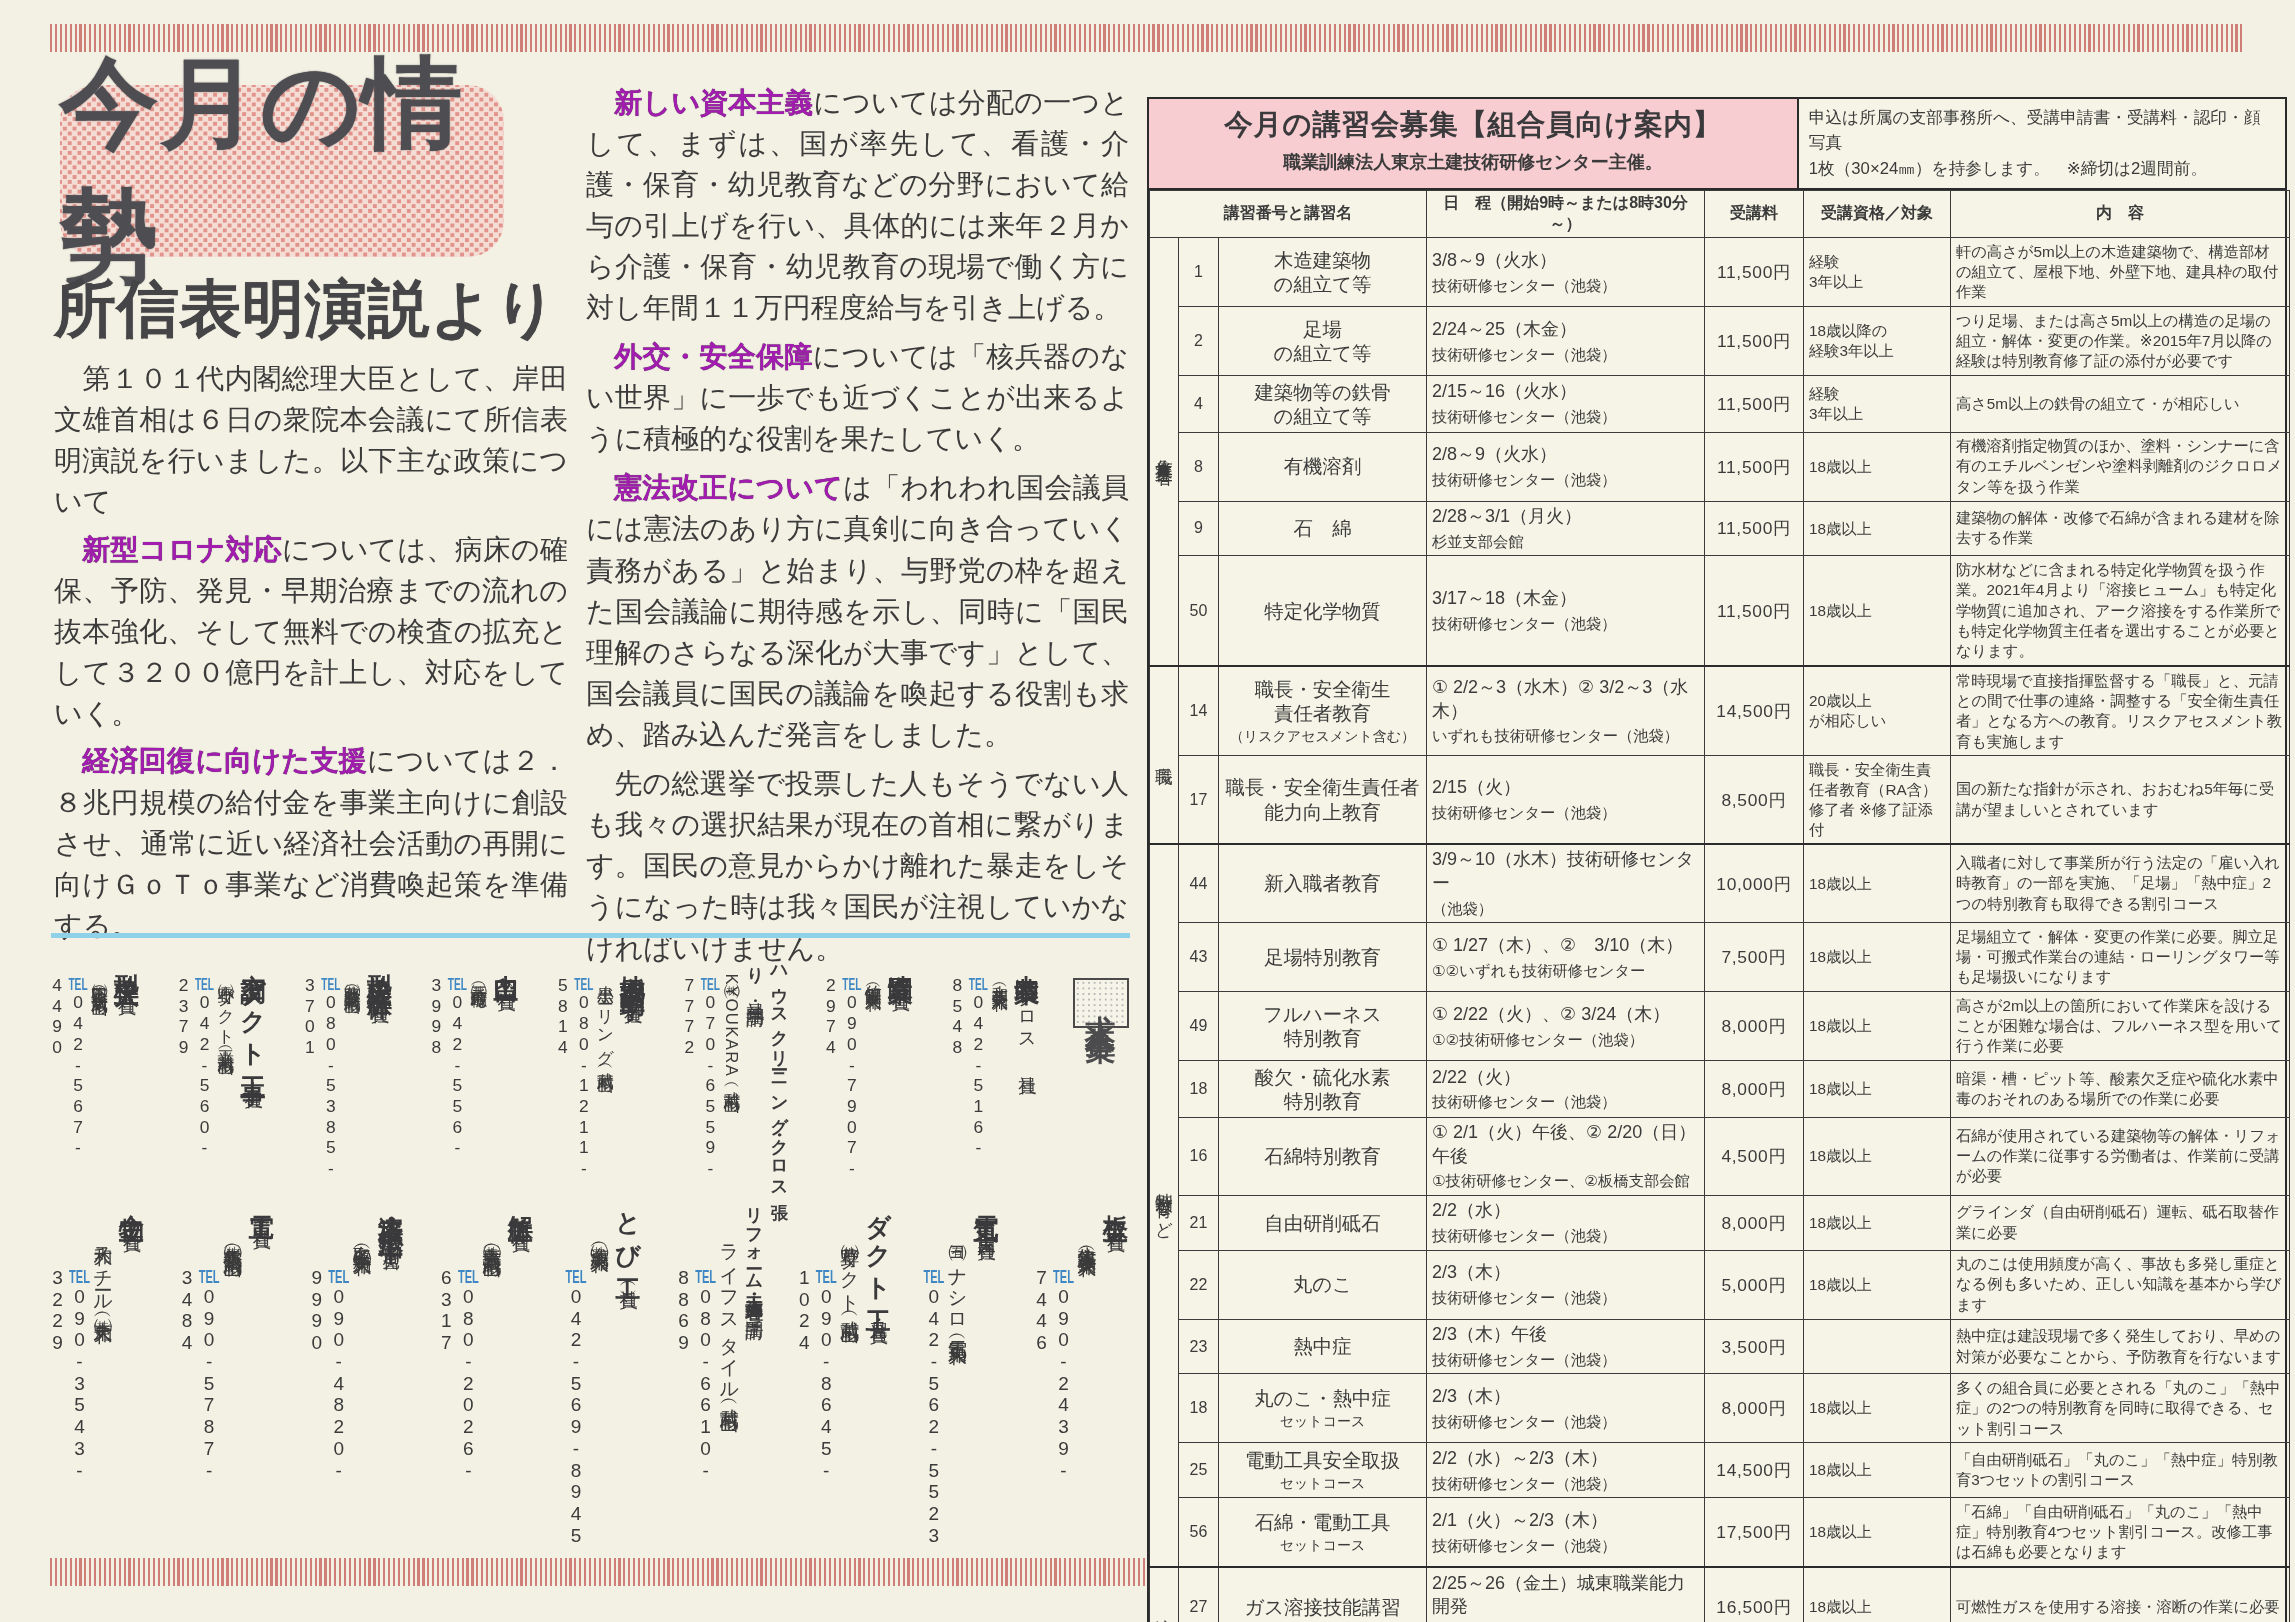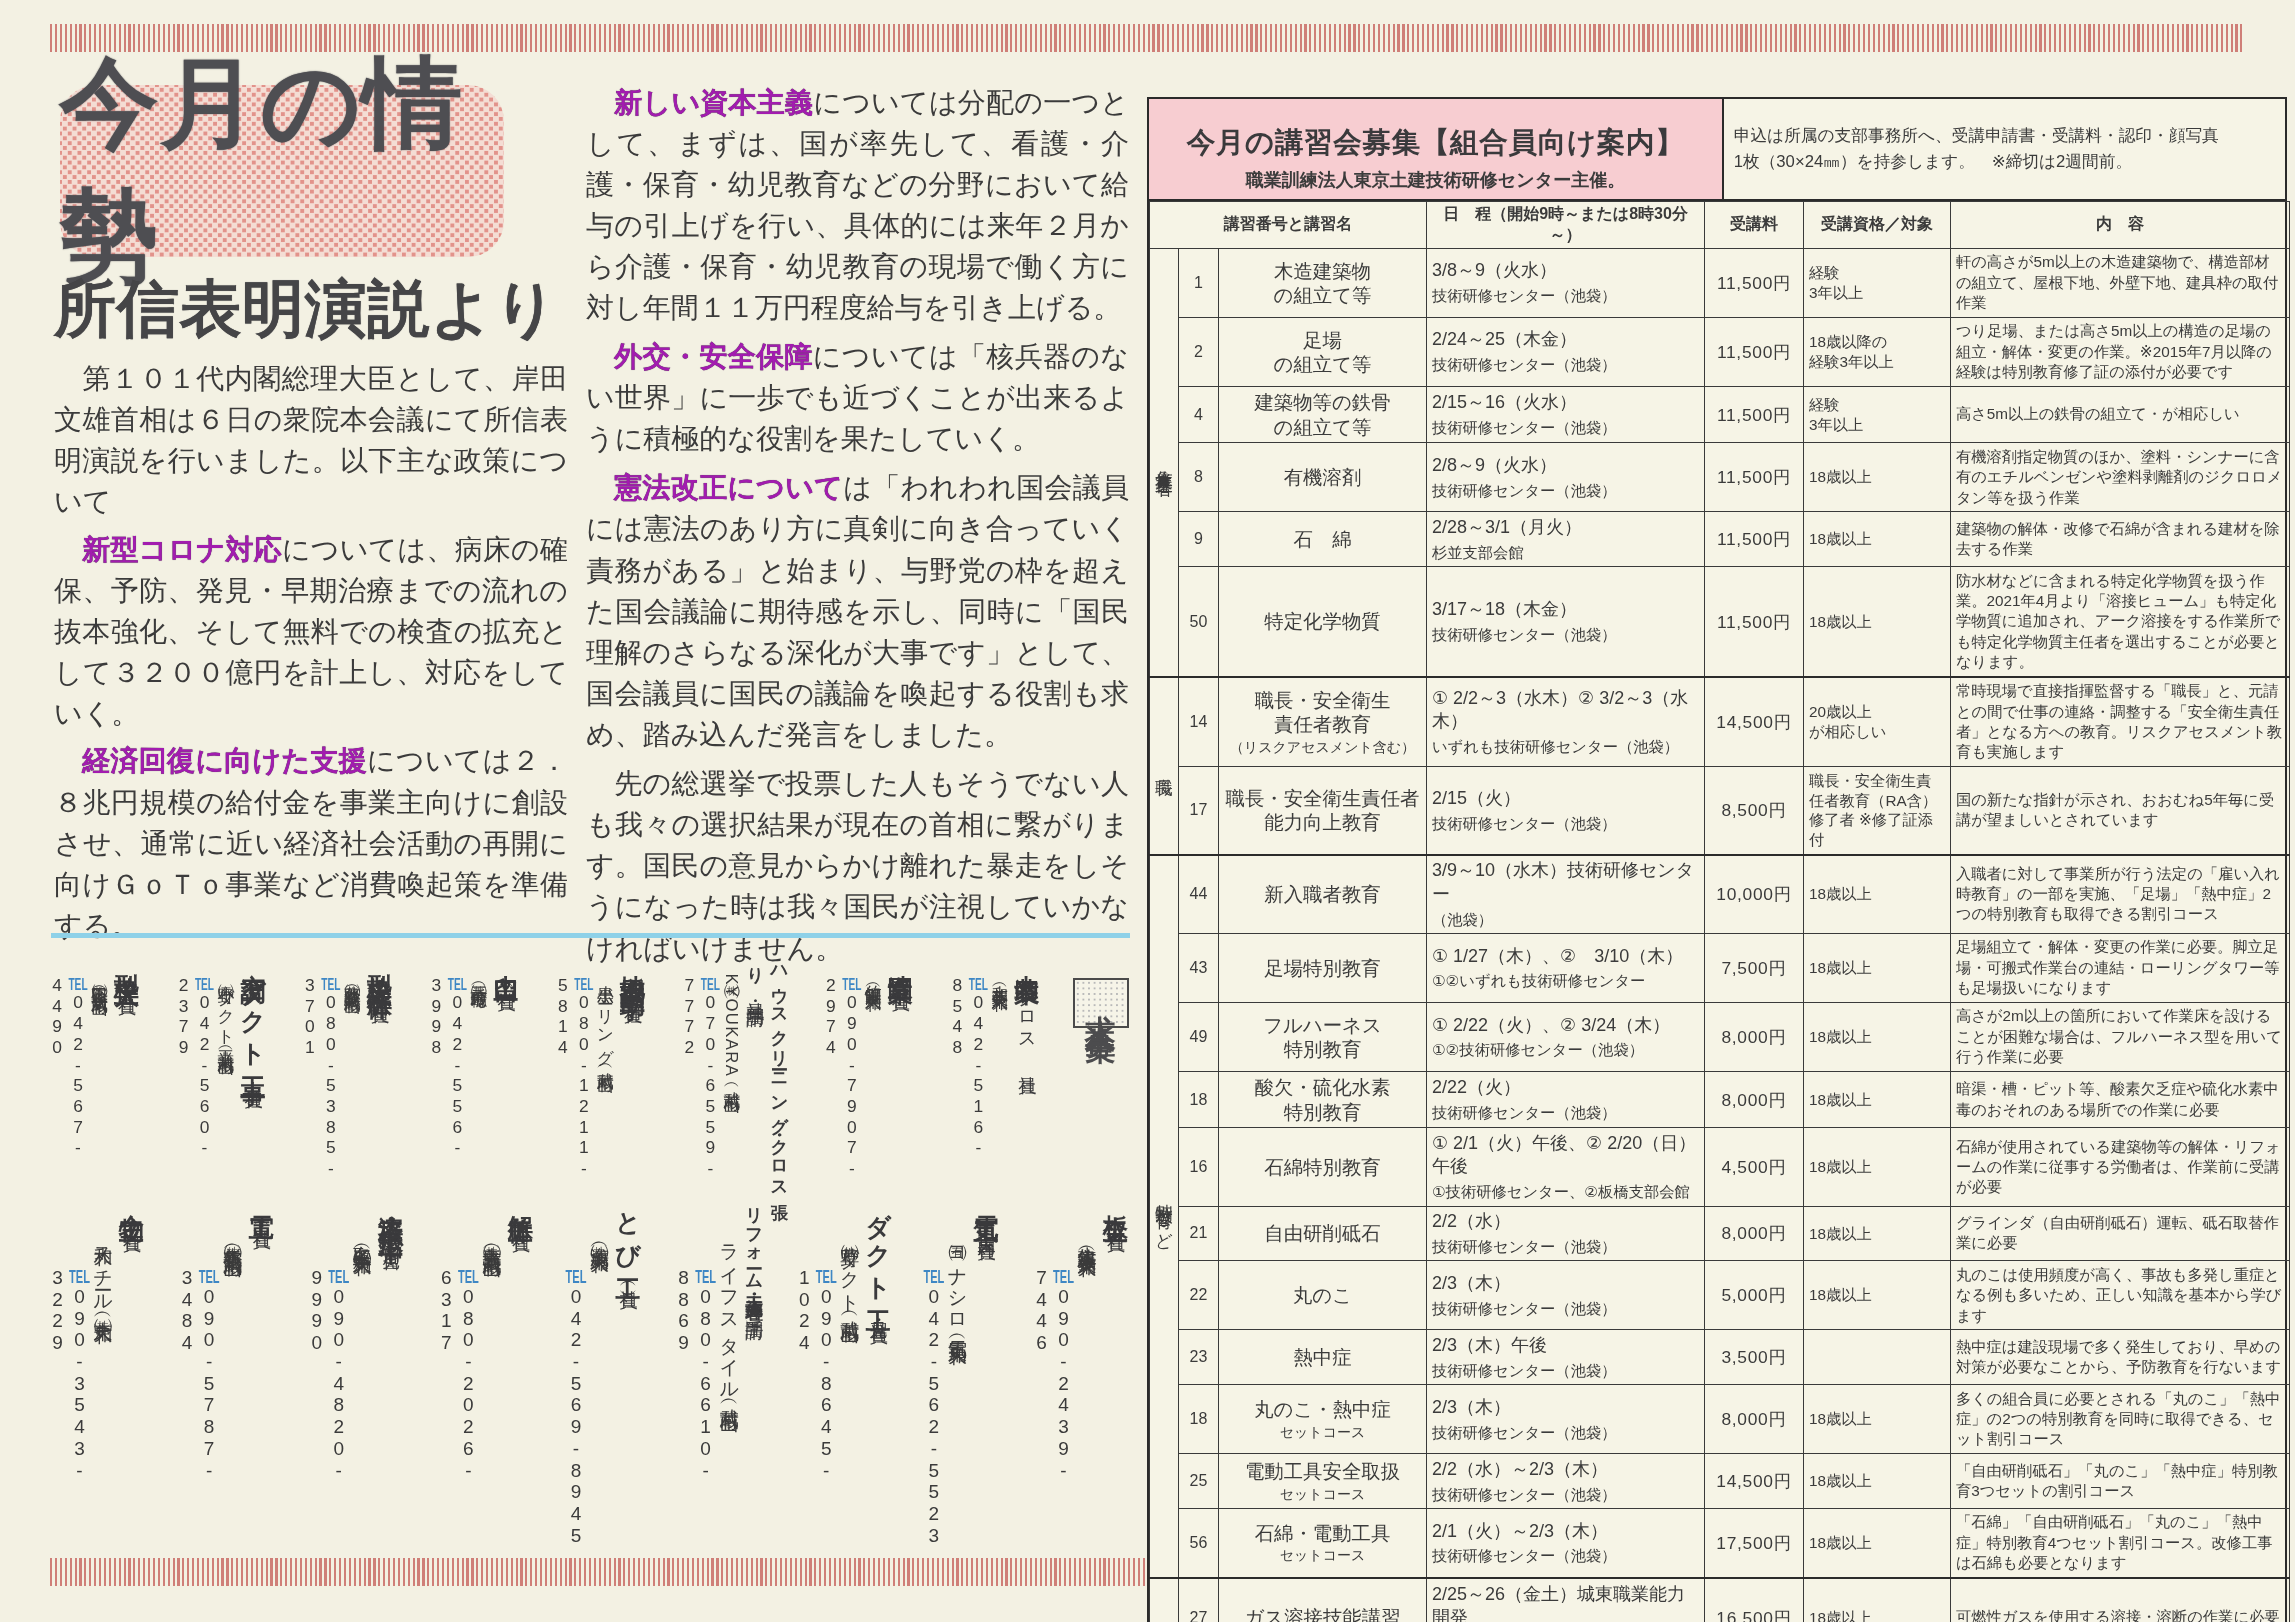--- a/index.html
+++ b/index.html
@@ -47,21 +47,21 @@
   #band1 .jco{font-size:16.7px;padding-top:18px;}
   .jtel{font-size:17.4px;letter-spacing:0.7px;padding-top:21px;text-orientation:upright;}
   #band2 .jtel{padding-top:72px;font-size:19px;}
   #band2 .jco{padding-top:36px;}
   .tl{color:#3e87c4;font-weight:bold;text-combine-upright:all;letter-spacing:0;}
 
   
   #right-panel{position:absolute;left:1147px;top:97px;width:1140px;}
   .tbl-wrap{border:2.1px solid #2b2b2b;background:#f6f4e6;}
   .tbl-head{display:flex;border-bottom:2.1px solid #2b2b2b;}
-  .tbl-title-box{width:573px;background:#f7cdd1;text-align:center;padding:25px 0 7px 0;}
+  .tbl-title-box{width:648px;background:#f7cdd1;text-align:center;padding:7px 0 7px 0;}
   .tbl-title{font-size:28.5px;font-weight:bold;color:#3a3a3c;letter-spacing:0.7px;}
   .tbl-sub{font-size:18px;font-weight:bold;margin-top:5.6px;}
   .tbl-notice{flex:1;border-left:2.1px solid #2b2b2b;display:flex;align-items:center;padding:5.6px 9.7px;font-size:16.7px;line-height:1.55;white-space:pre-line;font-weight:500;}
   table{width:100%;border-collapse:collapse;table-layout:fixed;}
   th,td{border:0.7px solid #3a3a3a;padding:3.5px 4.9px;vertical-align:middle;}
   th{font-size:16px;font-weight:bold;text-align:center;padding:2.1px;}
   td.sec{writing-mode:vertical-rl;text-orientation:upright;font-size:17.4px;text-align:center;padding:2.8px 0.7px;letter-spacing:2.1px;}
   td.sec .secsub{font-size:11px;letter-spacing:0;}
   td.num{text-align:center;font-size:16px;}
   td.name{text-align:center;font-size:19.4px;white-space:pre-line;line-height:1.25;}

